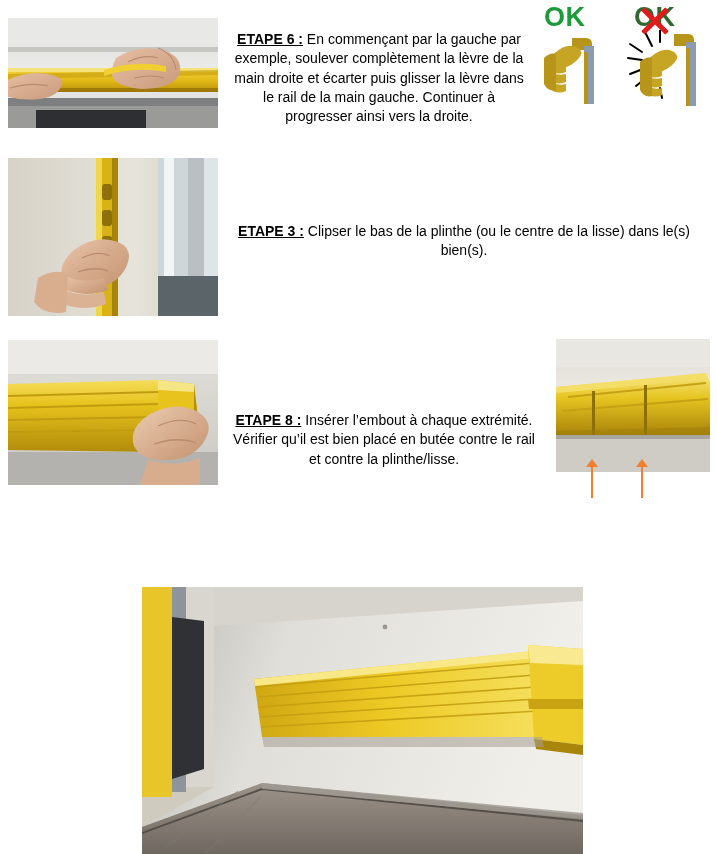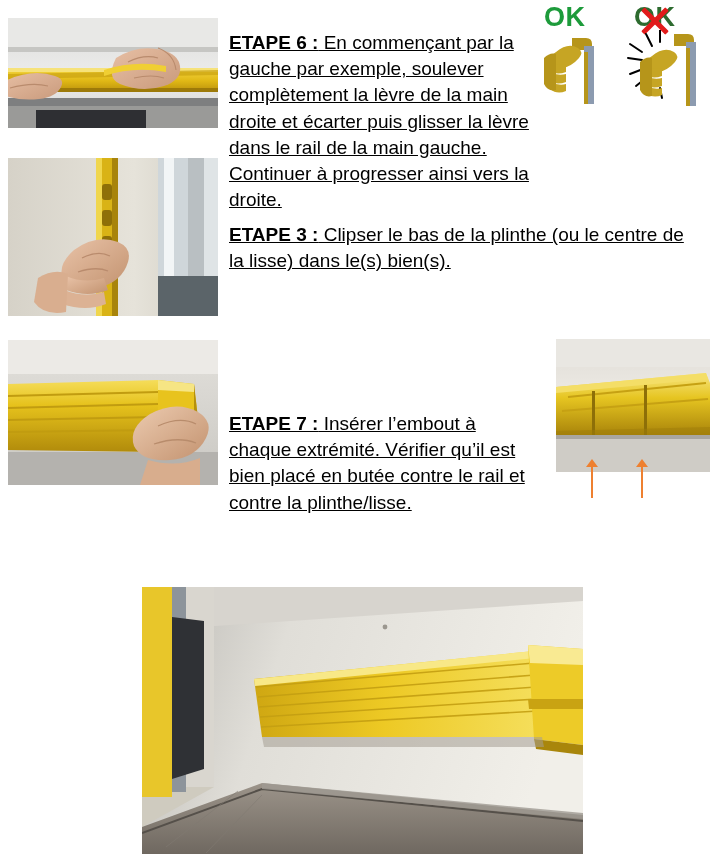--- a/index.html
+++ b/index.html
@@ -30,25 +30,24 @@
   }
 
   .photo .inner {
     position: absolute;
     inset: 0;
   }
 
   
   .step-text {
     position: absolute;
-    font-size: 19px;
+    font-size: 14px;
     line-height: 1.38;
     color: #000;
-    text-align: left;
-    text-decoration: underline;
+    text-align: center;
   }
   .step-label {
     font-weight: bold;
     text-decoration: underline;
   }
 
   
   .okko {
     position: absolute;
   }
@@ -277,21 +276,21 @@
       <path d="M186 44 L192 96 L186 98 Z" fill="#b5900d"></path>
 
       <path d="M142 74 q26 -14 48 -2 q16 10 8 26 q-10 20 -36 22 q-28 2 -36 -14 q-6 -18 16 -32 z" fill="url(#skin8)"></path>
       <path d="M150 86 q22 -10 38 -2" stroke="#b88c6c" stroke-width="1.3" fill="none"></path>
       <path d="M146 104 q24 -8 42 -1" stroke="#b88c6c" stroke-width="1.3" fill="none"></path>
       <path d="M140 120 q28 8 52 -2 l0 27 h-60 z" fill="#d8ad8d"></path>
     </svg>
   </div>
 
   <div class="step-text" style="left:229px; top:411px; width:310px;">
-    <span class="step-label">ETAPE 7 :</span><span> Insérer l’embout à chaque extrémité. Vérifier qu’il est bien placé en butée contre le rail et contre la plinthe/lisse.</span>
+    <span class="step-label">ETAPE 8 :</span><span> Insérer l’embout à chaque extrémité. Vérifier qu’il est bien placé en butée contre le rail et contre la plinthe/lisse.</span>
   </div>
 
   <div class="photo" style="left:556px; top:339px; width:154px; height:133px;">
     <svg class="inner" viewBox="0 0 154 133" preserveAspectRatio="none">
       <defs>
         <linearGradient id="bgd" x1="0" y1="0" x2="0" y2="1">
           <stop offset="0" stop-color="#dfdcd6"></stop>
           <stop offset="0.5" stop-color="#efece6"></stop>
           <stop offset="1" stop-color="#c6c3bd"></stop>
         </linearGradient>

